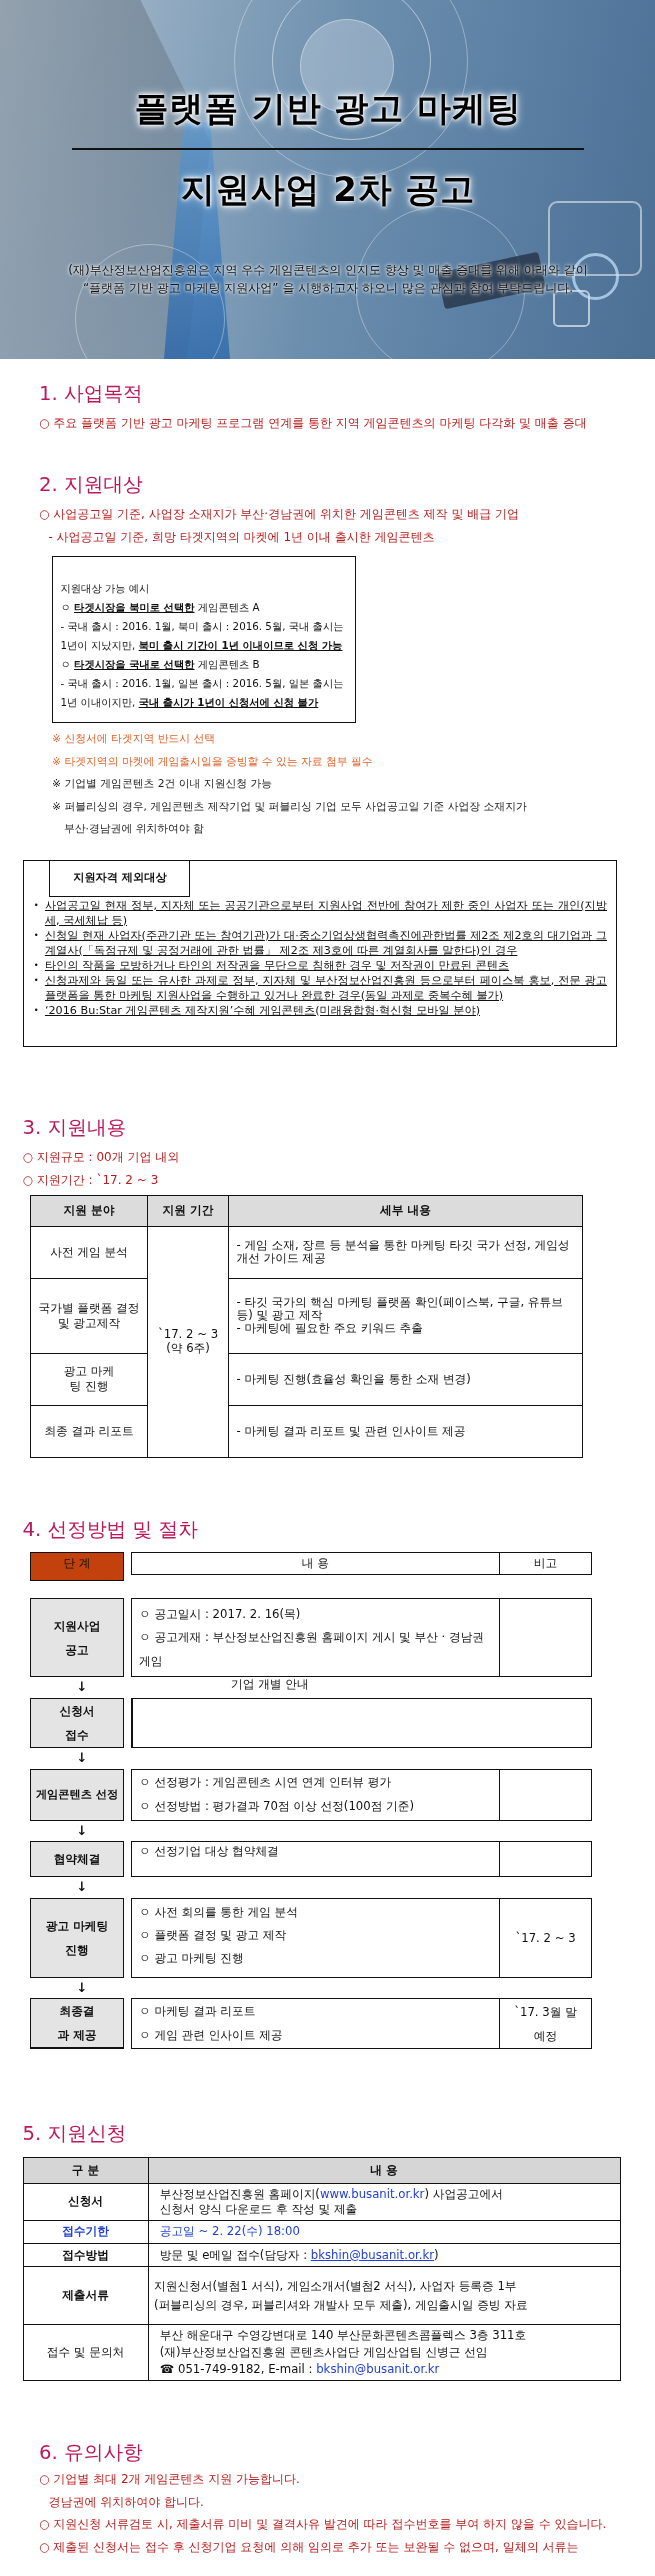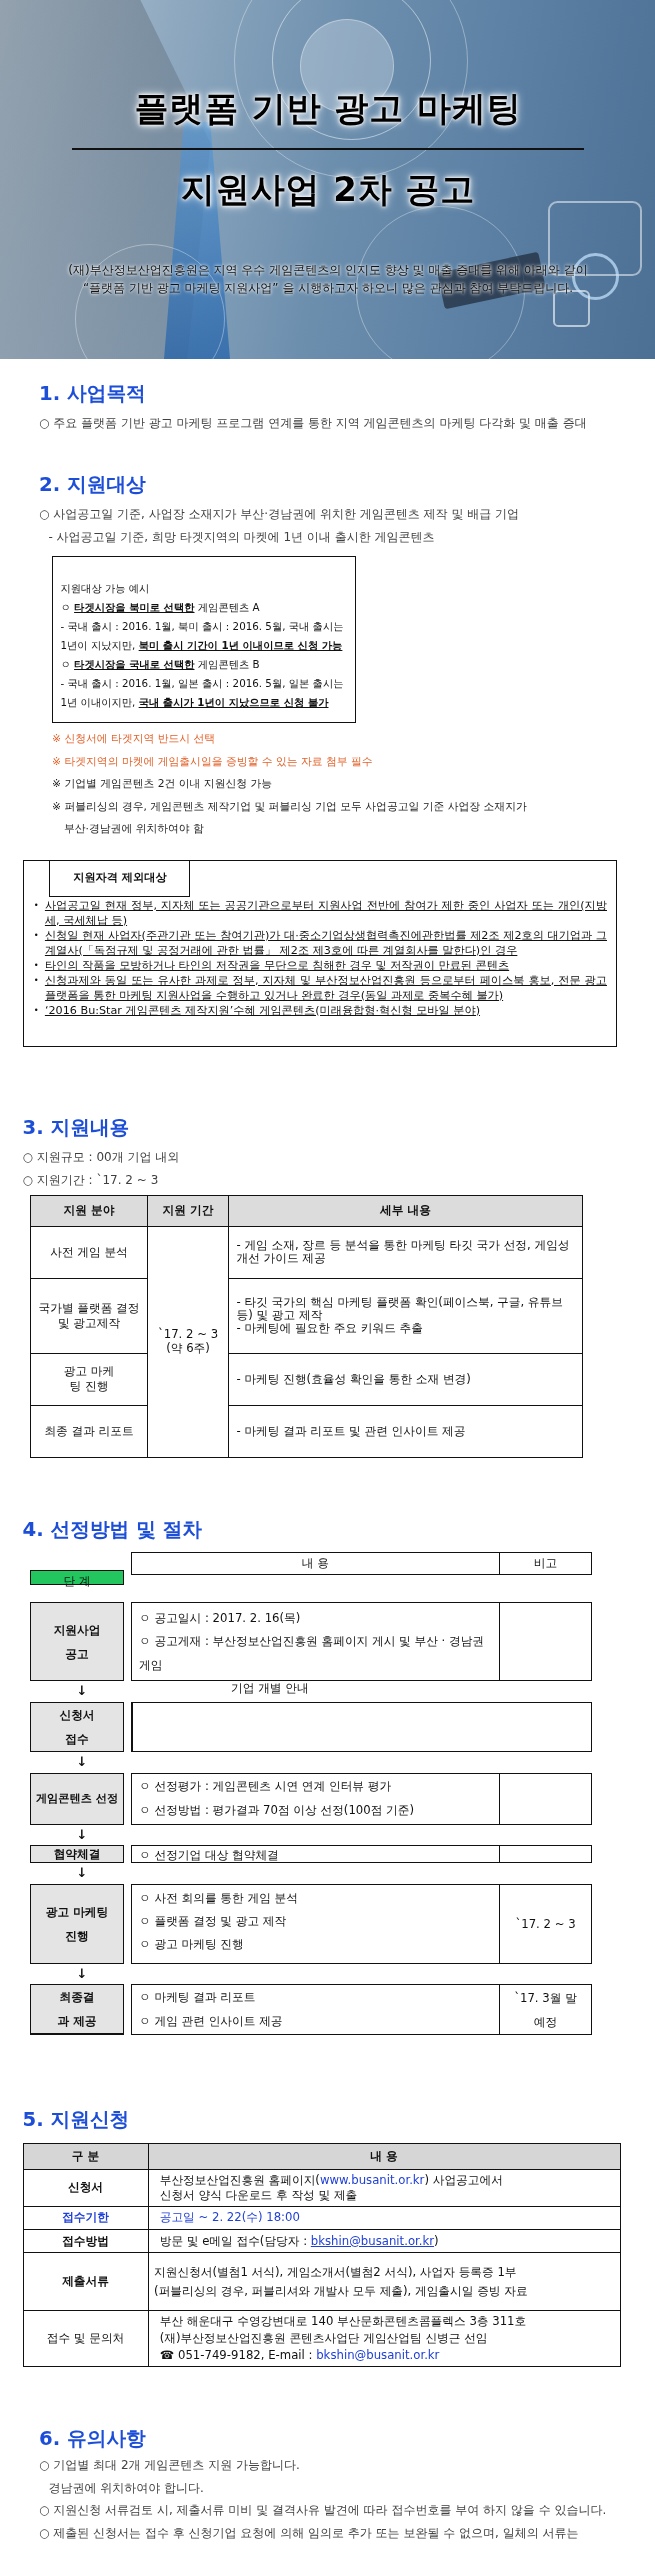--- a/index.html
+++ b/index.html
@@ -26,22 +26,22 @@
   .banner .title1, .banner .title2 { position: absolute; left: 0; width: 656px; text-align: center; font-weight: bold; color: #000;
     font-family: "DejaVu Sans", sans-serif; letter-spacing: 0.9px; text-shadow: 0 0 5.6px #fff, 0 0 9.4px #fff, 0 0 2.8px #fff; }
   .banner .title1 { top: 86px; font-size: 34px; }
   .banner .title2 { top: 167px; font-size: 34px; }
   .banner .rule { position: absolute; left: 72px; top: 148px; width: 512px; height: 1.9px; background: #111; }
   .banner .intro { position: absolute; left: 0; top: 261px; width: 656px; text-align: center; font-size: 12px; line-height: 18px; color: #111;
     text-shadow: 0 0 2.8px #fff, 0 0 4.7px #fff; }
 
   
   .section { padding-left: 39px; padding-right: 19px; }
-  h2.sec-title { font-size: 19.7px; font-weight: bold; color: #1d4ed8; margin-bottom: 5.6px; }
-  .line { font-size: 12px; line-height: 22.5px; color: #404040; }
+  h2.sec-title { font-size: 19.7px; font-weight: normal; color: #be185d; margin-bottom: 5.6px; }
+  .line { font-size: 12px; line-height: 22.5px; color: #b91c1c; }
   .line.indent { padding-left: 9.4px; }
   .note { font-size: 10.8px; line-height: 22.5px; }
   .note.orange { color: #e2622a; }
   .note.black { color: #222; }
 
   
   .example-box { margin-left: 52px; width: 304px; border: 1.4px solid #111; padding: 9.4px 7.5px 9.4px 7.5px; font-size: 10.3px; line-height: 19px; }
   .example-box .ex-title { margin-bottom: 0; }
   .u { text-decoration: underline; font-weight: bold; }
 
@@ -54,21 +54,21 @@
 
   
   table { border-collapse: collapse; }
   .t3 { margin-left: 7.5px; width: 553px; font-size: 11.7px; }
   .t3 th, .t3 td { border: 1.1px solid #111; }
   .t3 th { background: #dcdcdc; height: 31px; font-weight: bold; }
   .t3 td.c { text-align: center; }
   .t3 td.d { padding-left: 7.5px; line-height: 13px; }
 
   .t4-head { display: flex; margin-left: 7.5px; width: 562px; font-size: 11.7px; }
-  .t4-head .h1 { width: 94px; height: 15px; border: 1.1px solid #111; background: #22c55e; text-align: center; line-height: 20.6px; margin-top: 18px; }
+  .t4-head .h1 { width: 94px; height: 29px; border: 1.1px solid #111; background: #c2410c; text-align: center; line-height: 20.6px; }
   .t4-head .h2 { margin-left: 6.6px; flex: 1; height: 22.5px; border: 1.1px solid #111; display: flex; }
   .t4-head .h2 .hc { flex: 1; text-align: center; line-height: 20.6px; }
   .t4-head .h2 .hr { width: 92px; border-left: 1.1px solid #111; text-align: center; line-height: 20.6px; }
   .step { display: flex; margin-left: 7.5px; width: 562px; font-size: 11.7px; }
   .step .lbl { width: 94px; border: 1.1px solid #111; background: #e4e4e4; display: flex; align-items: center; justify-content: center; text-align: center; font-weight: bold; line-height: 24px; }
   .step .body { margin-left: 6.6px; flex: 1; border: 1.1px solid #111; display: flex; }
   .step .body .cnt { flex: 1; padding: 3.7px 7.5px; line-height: 23.4px; }
   .step .body .rmk { width: 92px; border-left: 1.1px solid #111; display: flex; align-items: center; justify-content: center; text-align: center; line-height: 24px; }
   .arrow { margin-left: 54px; height: 20.6px; font-size: 13px; line-height: 20.6px; font-weight: bold; }
 
@@ -124,21 +124,21 @@
       <span class="u">타겟시장을 북미로 선택한</span><span> 게임콘텐츠 A</span>
     </div>
     <div>
       <span>- 국내 출시 : 2016. 1월, 북미 출시 : 2016. 5월, 국내 출시는 1년이 지났지만, </span><span class="u">북미 출시 기간이 1년 이내이므로 신청 가능</span>
     </div>
     <div>
       <span>ㅇ</span>
       <span class="u">타겟시장을 국내로 선택한</span><span> 게임콘텐츠 B</span>
     </div>
     <div>
-      <span>- 국내 출시 : 2016. 1월, 일본 출시 : 2016. 5월, 일본 출시는 1년 이내이지만, </span><span class="u">국내 출시가 1년이 지났으므로 신청 불가</span>
+      <span>- 국내 출시 : 2016. 1월, 일본 출시 : 2016. 5월, 일본 출시는 1년 이내이지만, </span><span class="u">국내 출시가 1년이 신청서에 신청 불가</span>
     </div>
   </div>
 
   <div style="margin-left:52px; margin-top:5.6px;">
     <div class="note orange">※ 신청서에 타겟지역 반드시 선택</div>
     <div class="note orange">※ 타겟지역의 마켓에 게임출시일을 증빙할 수 있는 자료 첨부 필수</div>
     <div class="note black">※ 기업별 게임콘텐츠 2건 이내 지원신청 가능</div>
     <div class="note black">※ 퍼블리싱의 경우, 게임콘텐츠 제작기업 및 퍼블리싱 기업 모두  사업공고일 기준 사업장 소재지가</div>
     <div class="note black" style="padding-left:12px;">부산·경남권에 위치하여야 함</div>
   </div>
@@ -228,21 +228,21 @@
       <div class="body">
         <div class="cnt" style="padding-top:1.9px;">
           <div>ㅇ 선정평가 : 게임콘텐츠 시연 연계 인터뷰 평가</div>
           <div>ㅇ 선정방법 : 평가결과 70점 이상 선정(100점 기준)</div>
         </div>
         <div class="rmk"></div>
       </div>
     </div>
     <div class="arrow">↓</div>
 
-    <div class="step" style="height:18px;border-radius:8px;">
+    <div class="step" style="height:36px;border-radius:8px;">
       <div class="lbl">협약체결</div>
       <div class="body">
         <div class="cnt" style="padding-top:0; line-height:19.7px;">
           <div>ㅇ 선정기업 대상 협약체결</div>
         </div>
         <div class="rmk"></div>
       </div>
     </div>
     <div class="arrow">↓</div>
 

